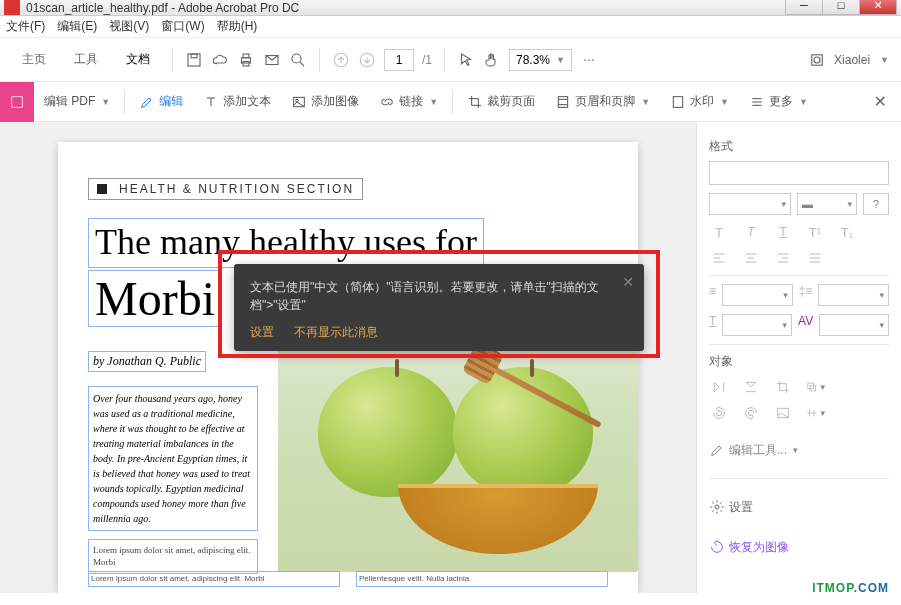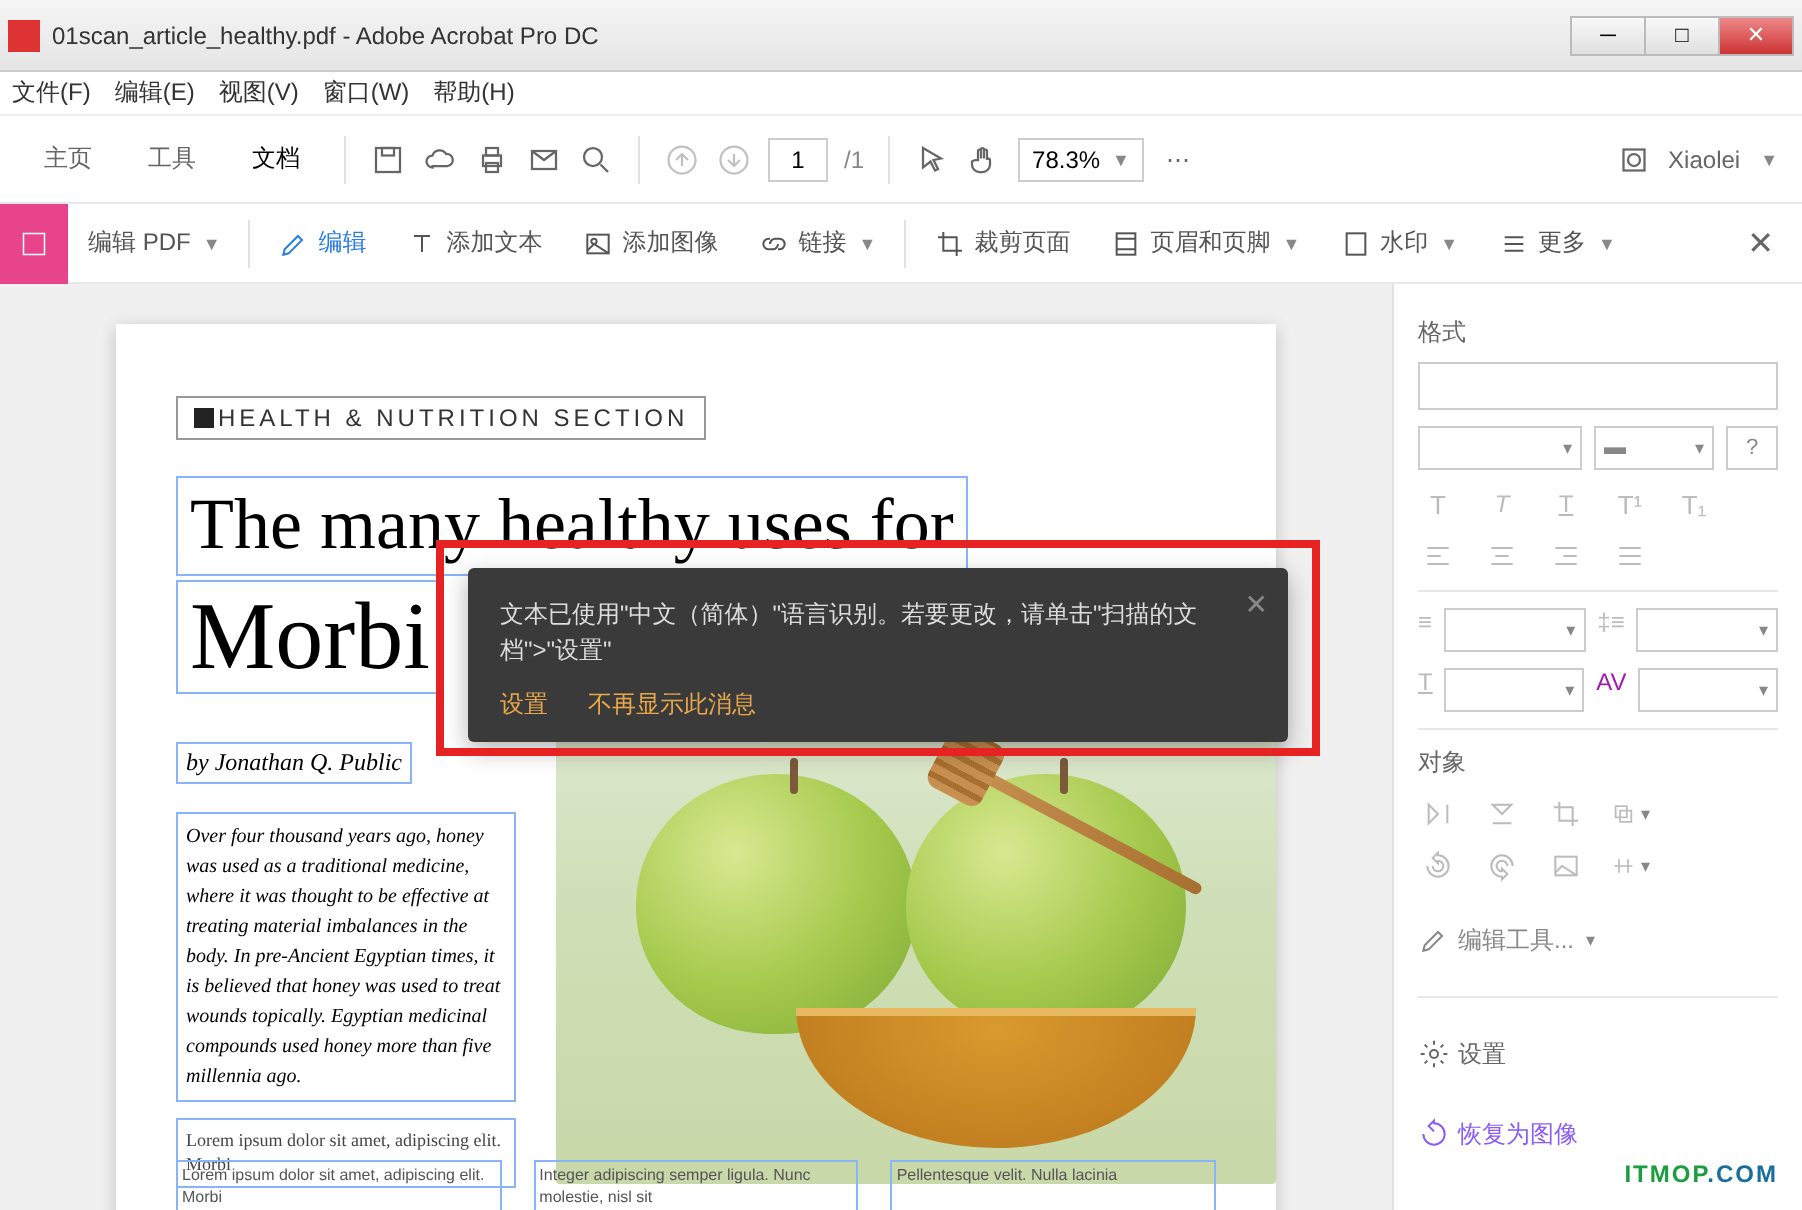--- a/index.html
+++ b/index.html
@@ -1,17 +1,17 @@
 <!DOCTYPE html>
 <html><head>
 <meta charset="utf-8">
 <style>
 *{box-sizing:border-box;margin:0;padding:0;font-family:"Segoe UI","Microsoft YaHei",sans-serif;font-size:12px}
 body{width:901px;height:605px;background:#fff;overflow:hidden;position:relative}
-.titlebar{height:36px;background:linear-gradient(#f5f5f5,#e5e5e5);display:flex;align-items:center;padding:0 4px;border-bottom:1px solid #ccc}
+.titlebar{height:16px;background:linear-gradient(#f5f5f5,#e5e5e5);display:flex;align-items:flex-end;padding:0 4px;border-bottom:1px solid #ccc}
 .titlebar .icon{width:16px;height:16px;background:#d33;margin-right:6px}
 .titlebar .title{flex:1;color:#333;font-size:12px}
 .winbtns{display:flex}
 .winbtn{width:38px;height:20px;background:linear-gradient(#f8f8f8,#e0e0e0);border:1px solid #bbb;display:flex;align-items:center;justify-content:center;margin-left:-1px;font-size:11px}
 .winbtn.close{background:linear-gradient(#e88,#c33);color:#fff}
 .menubar{height:22px;display:flex;align-items:center;padding:0 6px;gap:12px;color:#333;border-bottom:1px solid #eee}
 .toolbar1{height:44px;display:flex;align-items:center;padding:0 12px;gap:8px;border-bottom:1px solid #e8e8e8}
 .tabbtn{padding:6px 10px;color:#666;cursor:pointer}
 .tabbtn.active{font-weight:400;color:#000000}
 .sep{width:1px;height:24px;background:#e0e0e0;margin:0 4px}
@@ -23,21 +23,21 @@
 .toolbar2{height:40px;display:flex;align-items:center;padding:0 0 0 0;border-bottom:1px solid #e8e8e8}
 .pinkbtn{width:34px;height:40px;background:#e8448c;display:flex;align-items:center;justify-content:center}
 .pinkbtn svg{stroke:#fff;fill:#fff}
 .tb2item{display:flex;align-items:center;gap:4px;padding:0 10px;color:#555;height:40px}
 .tb2item.blue{color:#2a7de1}
 .tb2item svg{width:16px;height:16px;stroke:currentColor;fill:none;stroke-width:1.5}
 .closetb{margin-left:auto;padding:0 14px;color:#666;font-size:16px}
 .main{display:flex;height:471px}
 .docarea{flex:1;background:#f0f0f0;overflow:hidden;position:relative;display:flex;justify-content:center}
 .page{width:580px;background:#fff;margin-top:20px;box-shadow:0 2px 8px rgba(0,0,0,.2);padding:36px 30px;position:relative}
-.sectionhdr{border:1px solid #999;padding:3px 8px;display:inline-flex;align-items:center;gap:2px;letter-spacing:2px;color:#333;font-size:10px}
+.sectionhdr{border:1px solid #999;padding:3px 8px;display:inline-flex;align-items:center;gap:12px;letter-spacing:2px;color:#333;font-size:10px}
 .sectionhdr .sq{width:10px;height:10px;background:#222}
 .headline{font-family:Georgia,serif;font-size:36px;line-height:1.1;margin-top:18px;border:1px solid #8ab4f8;padding:4px 6px;display:inline-block}
 .headline2{font-family:Georgia,serif;font-size:48px;border:1px solid #8ab4f8;padding:0 6px;display:inline-block;margin-top:2px}
 .byline{font-family:Georgia,serif;font-style:italic;border:1px solid #8ab4f8;display:inline-block;padding:2px 4px;margin-top:24px;font-size:12px}
 .bodycol{width:170px;margin-top:14px}
 .bodytxt{font-family:Georgia,serif;font-style:italic;font-size:10px;line-height:1.5;border:1px solid #8ab4f8;padding:4px}
 .bodytxt2{font-family:Georgia,serif;font-size:9px;line-height:1.4;margin-top:8px;border:1px solid #8ab4f8;padding:4px;color:#444}
 .photo{position:absolute;left:220px;top:190px;width:360px;height:240px;background:linear-gradient(180deg,#dfe8d0 0%,#cfe0b8 40%,#c8d8a8 100%);border-radius:2px;overflow:hidden}
 .apple{position:absolute;width:140px;height:130px;background:radial-gradient(circle at 35% 30%,#d8e890,#a4c84a 55%,#7ea838);border-radius:50% 50% 48% 48%}
 .apple::after{content:"";position:absolute;top:-8px;left:55%;width:4px;height:18px;background:#7a5a3a;border-radius:2px}
@@ -251,21 +251,20 @@
         <div class="bodytxt2">Lorem ipsum dolor sit amet, adipiscing elit. Morbi</div>
       </div>
       <div class="photo">
         <div class="apple a1"></div>
           <div class="apple a2"></div>
         <div class="bowl"></div>
           <div class="dipper"></div>
       </div>
       <div class="cols3">
         <div class="colbox">Lorem ipsum dolor sit amet, adipiscing elit. Morbi</div>
-        <div class="colbox">Integer adipiscing semper ligula. Nunc molestie, nisl sit</div>
         <div class="colbox">Pellentesque velit. Nulla lacinia</div>
       </div>
     </div>
 
     <div class="toast">
       <span class="x">✕</span>
       <p>文本已使用"中文（简体）"语言识别。若要更改，请单击"扫描的文档"&gt;"设置"</p>
       <div class="toastbtns">
         <span>设置</span>
         <span>不再显示此消息</span>

